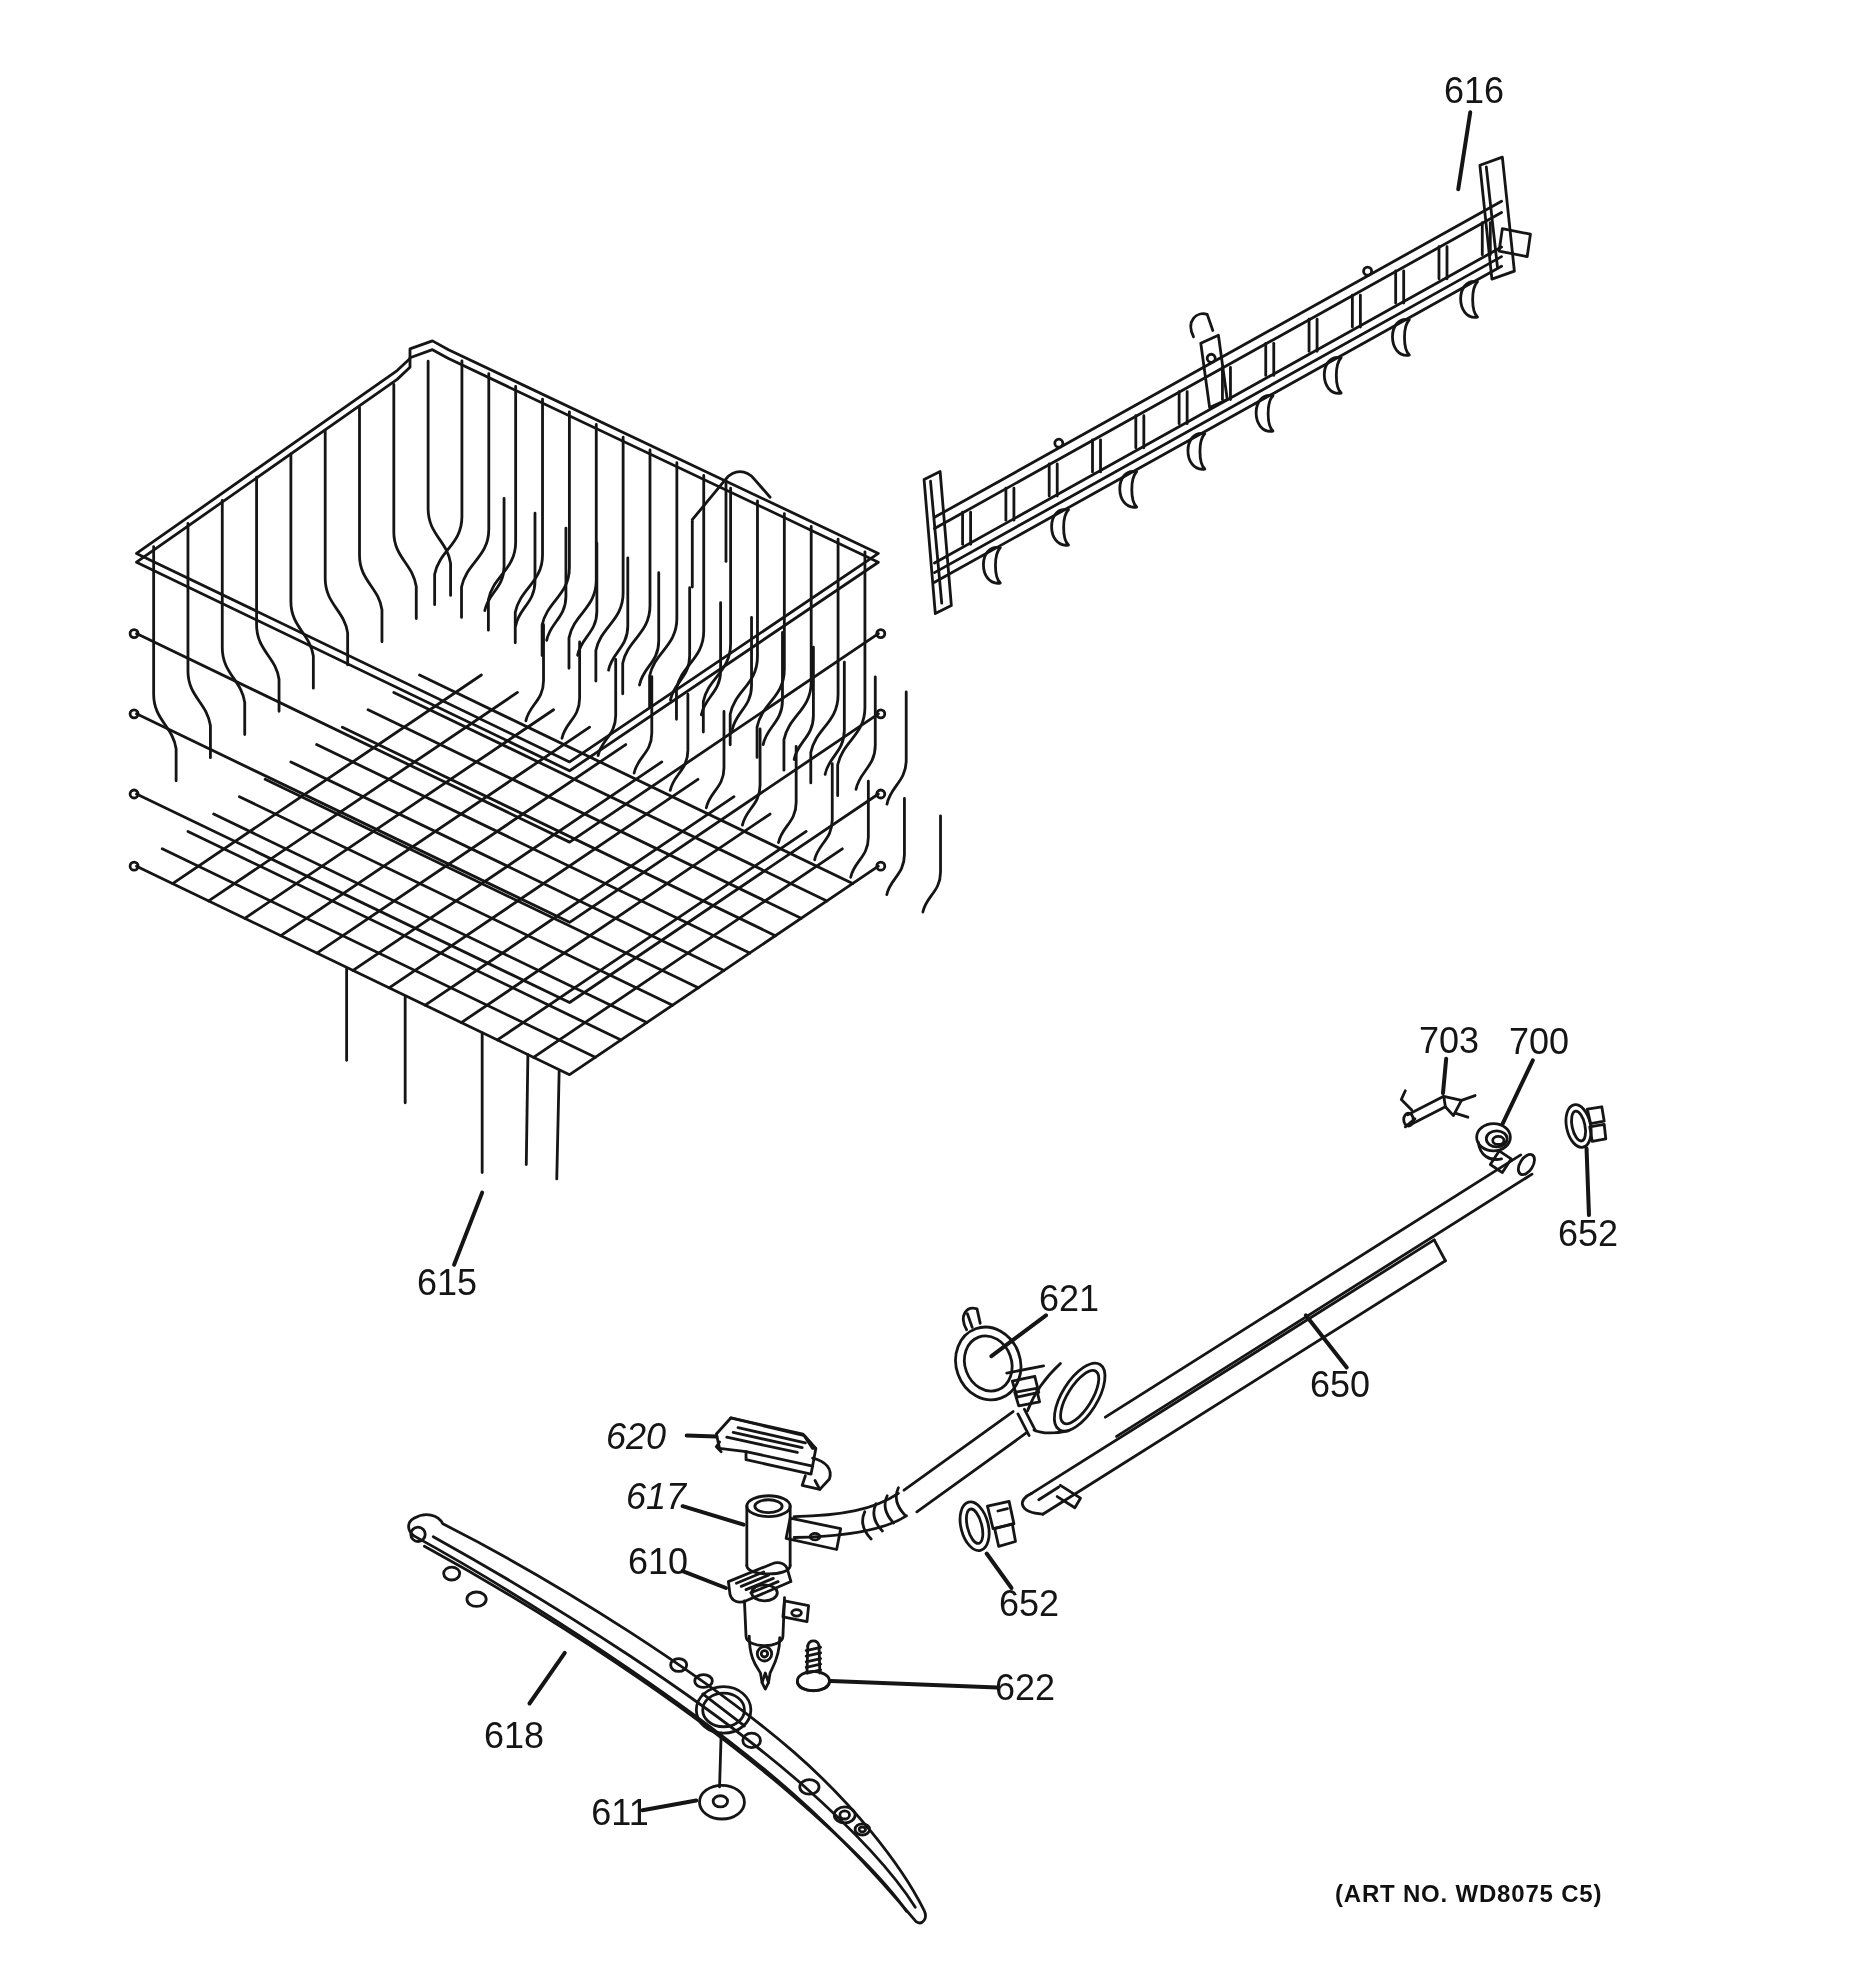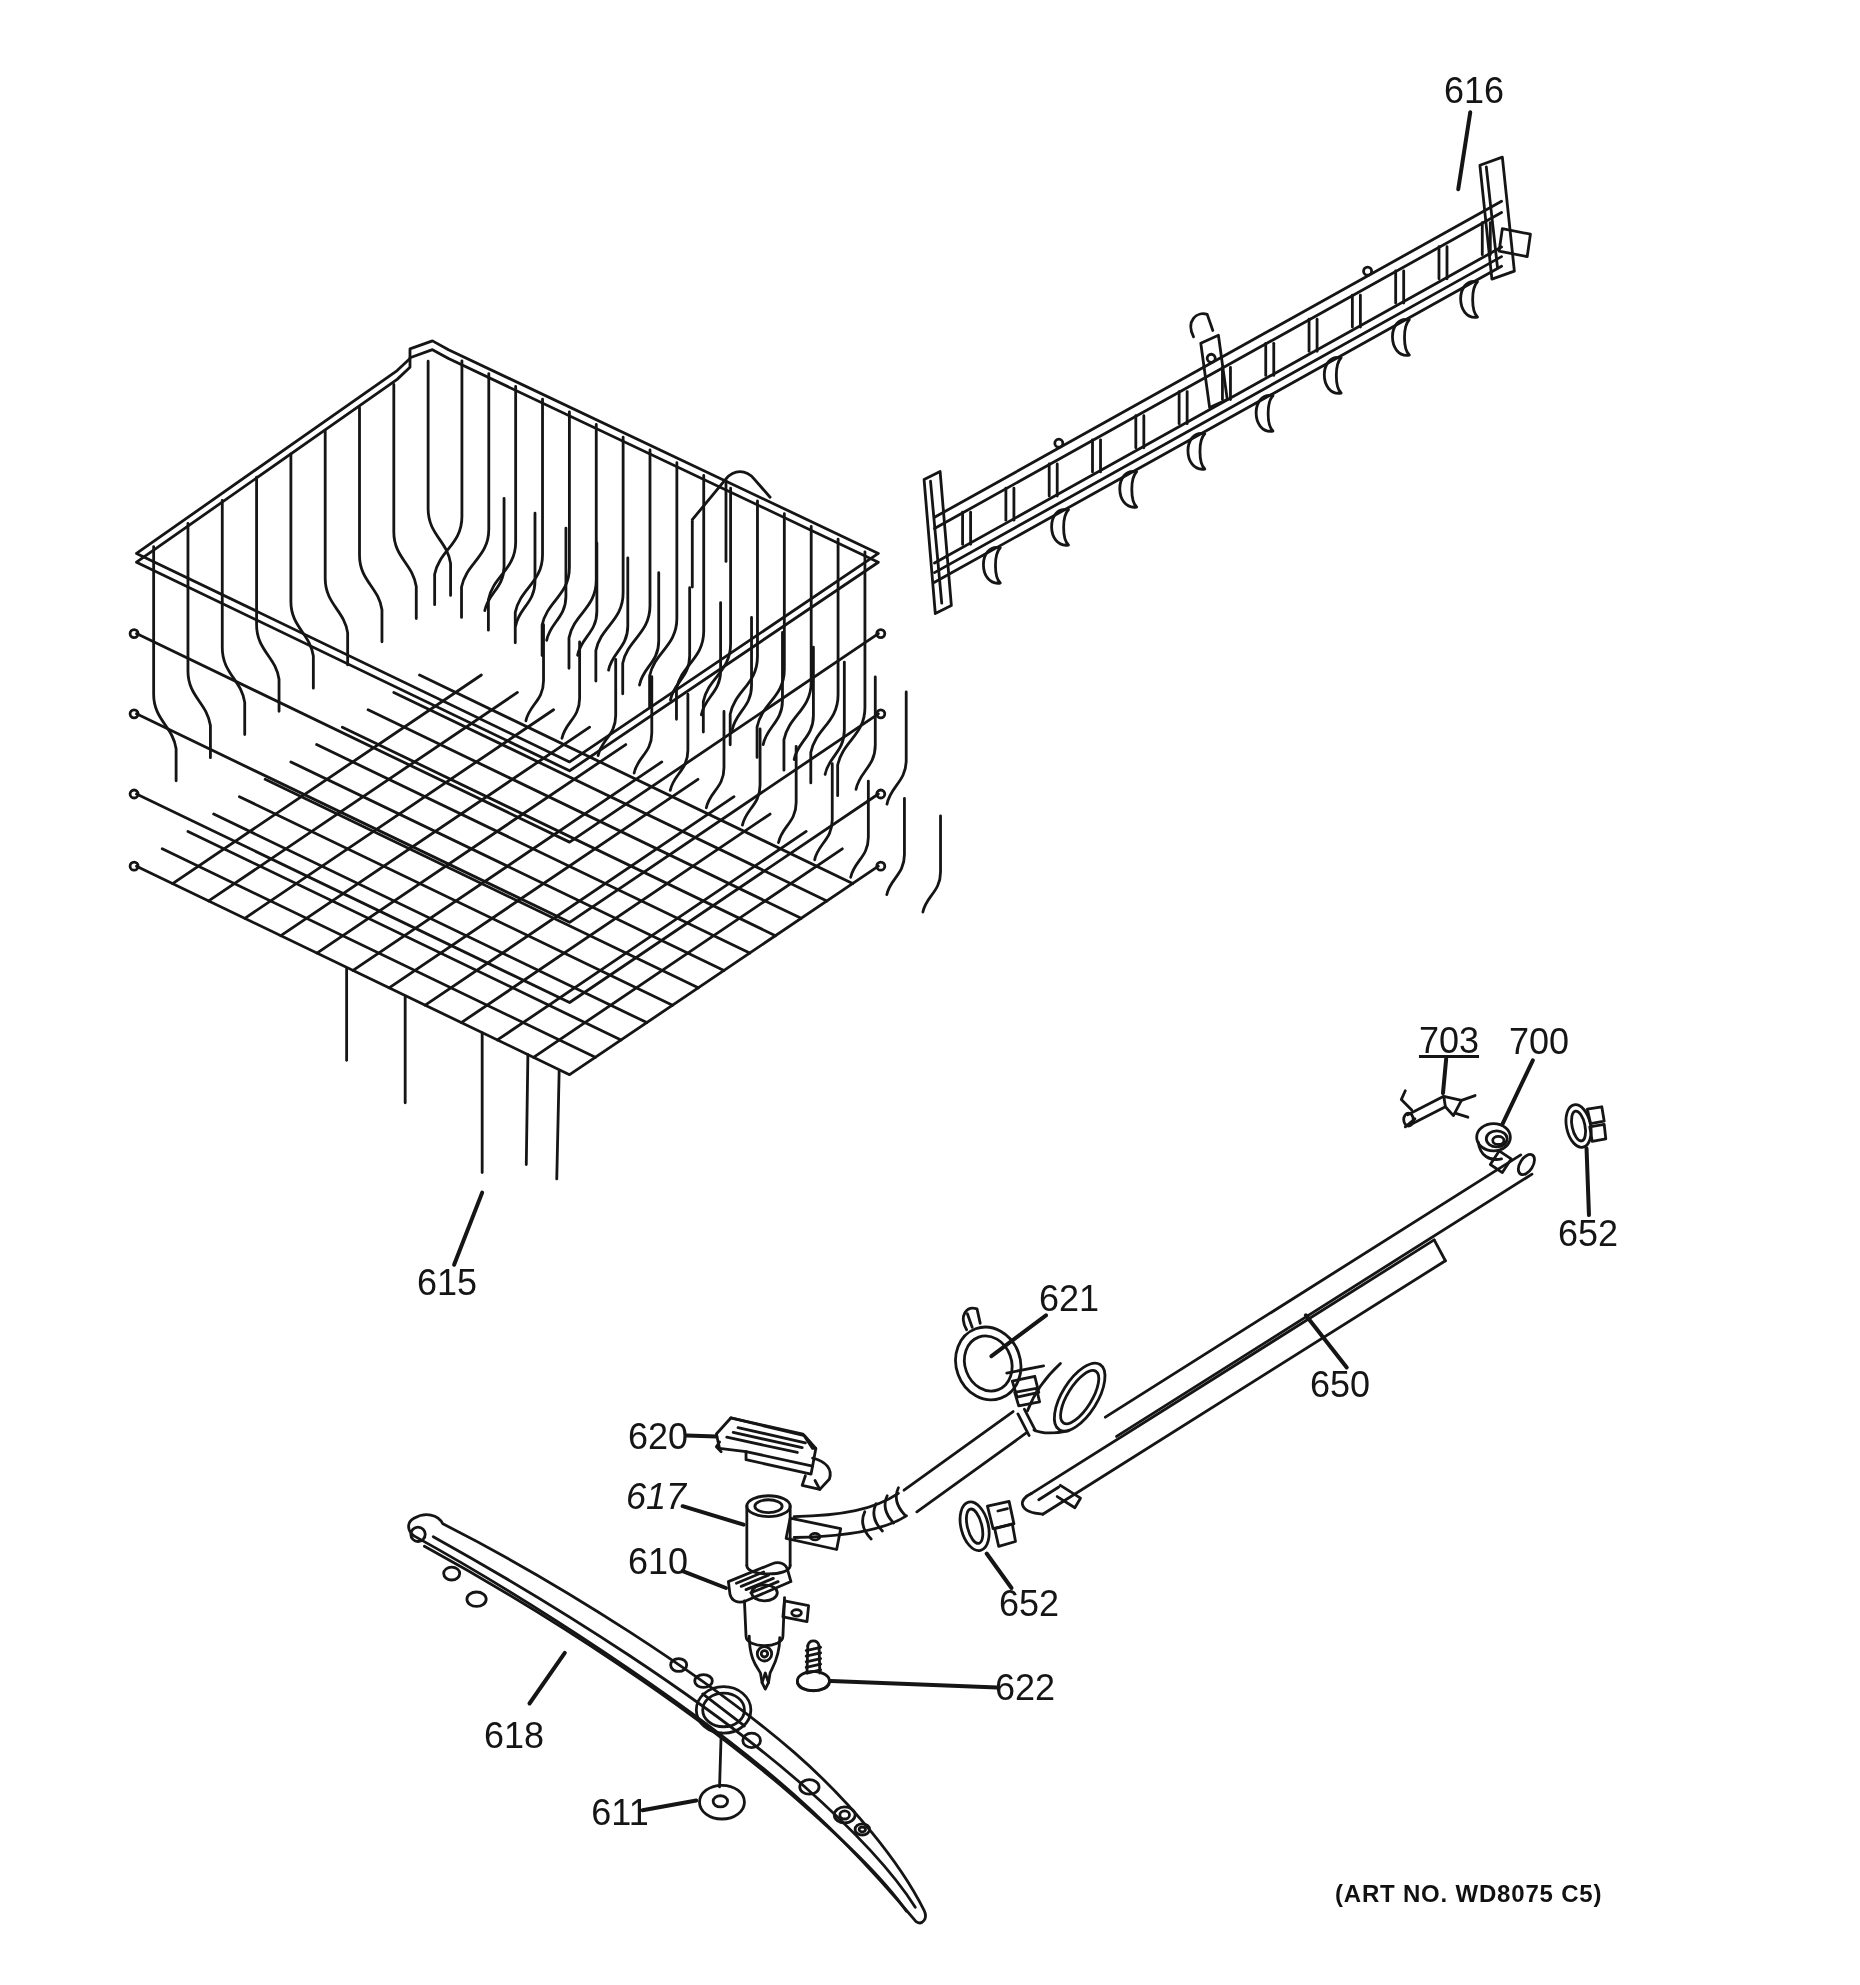--- a/index.html
+++ b/index.html
@@ -376,26 +376,26 @@
       <line x1="851" y1="1959" x2="905" y2="1980"></line>
       <line x1="1243" y1="2104" x2="1036" y2="2096"></line>
       <line x1="1261" y1="1980" x2="1230" y2="1937"></line>
       <line x1="660" y1="2124" x2="704" y2="2061"></line>
       <line x1="801" y1="2257" x2="868" y2="2245"></line>
     </svg>
 
   <div id="callouts">
       <div class="callout" style="left: 1474px; top: 91px;">616</div>
       <div class="callout" style="left: 447px; top: 1283px;">615</div>
-      <div class="callout" style="left: 1449px; top: 1041px; text-decoration: underline;">703</div>
+      <div class="callout" style="left: 1449px; top: 1041px;">703</div>
       <div class="callout" style="left: 1539px; top: 1042px;">700</div>
       <div class="callout" style="left: 1588px; top: 1234px;">652</div>
       <div class="callout" style="left: 1340px; top: 1385px;">650</div>
       <div class="callout" style="left: 1069px; top: 1299px;">621</div>
-      <div class="callout" style="left: 658px; top: 1437px;">620</div>
+      <div class="callout" style="left: 636px; top: 1437px; font-style: italic;">620</div>
       <div class="callout" style="left: 656px; top: 1497px; font-style: italic;">617</div>
       <div class="callout" style="left: 658px; top: 1562px;">610</div>
       <div class="callout" style="left: 1025px; top: 1688px;">622</div>
       <div class="callout" style="left: 1029px; top: 1604px;">652</div>
       <div class="callout" style="left: 514px; top: 1719px; margin-top: 17px;">618</div>
       <div class="callout" style="left: 620px; top: 1813px; text-align: center;">611</div>
     </div>
 
   <div class="artno">(ART NO. WD8075 C5)</div>
 </div>

